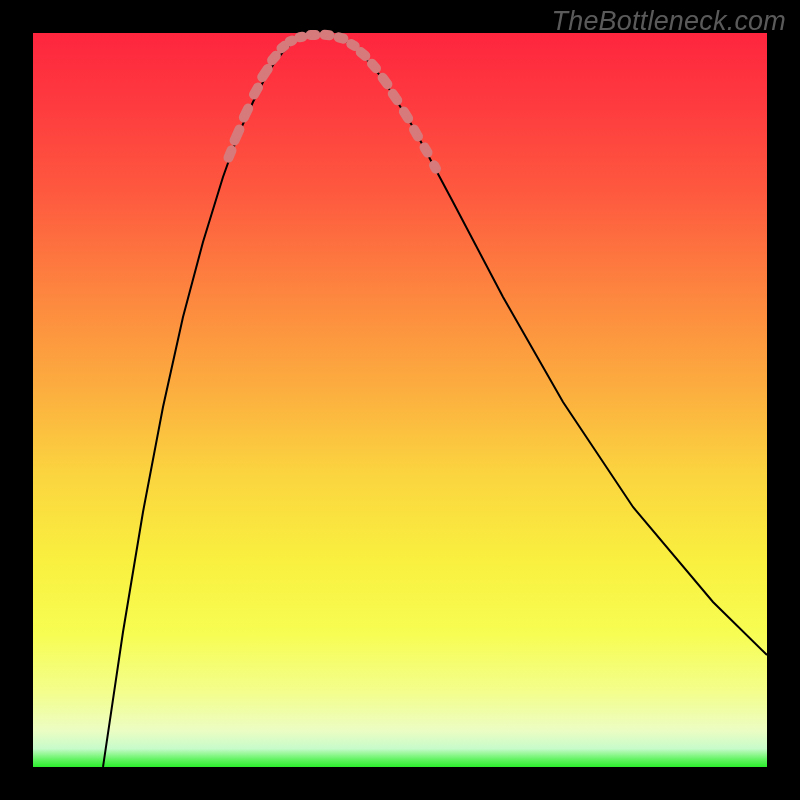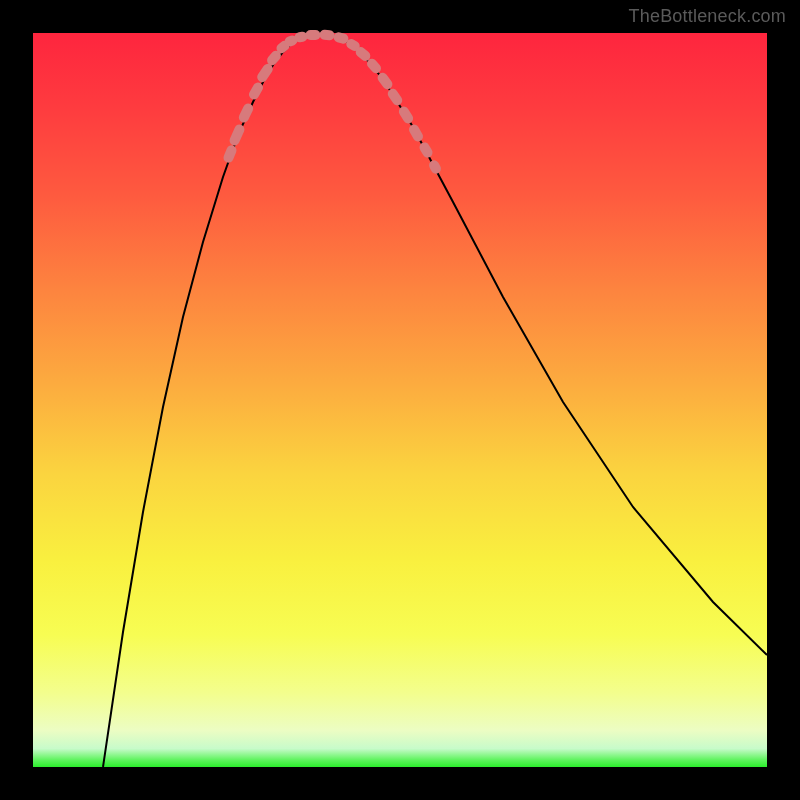--- a/index.html
+++ b/index.html
@@ -38,24 +38,25 @@
       #ecfdc3 95%,
       #c7fbca 97.5%,
       #61f460 99%,
       #2bee2c 100%
     );
   }
   .watermark {
     position: absolute;
     top: 6px;
     right: 14px;
-    font-size: 18px;
+    font-size: 27px;
     font-weight: 500;
     color: #5a5a5a;
     letter-spacing: 0.2px;
+    font-style: italic;
   }
   svg.curve-layer {
     position: absolute;
     left: 0;
     top: 0;
     width: 734px;
     height: 734px;
     overflow: visible;
   }
   .main-curve {

